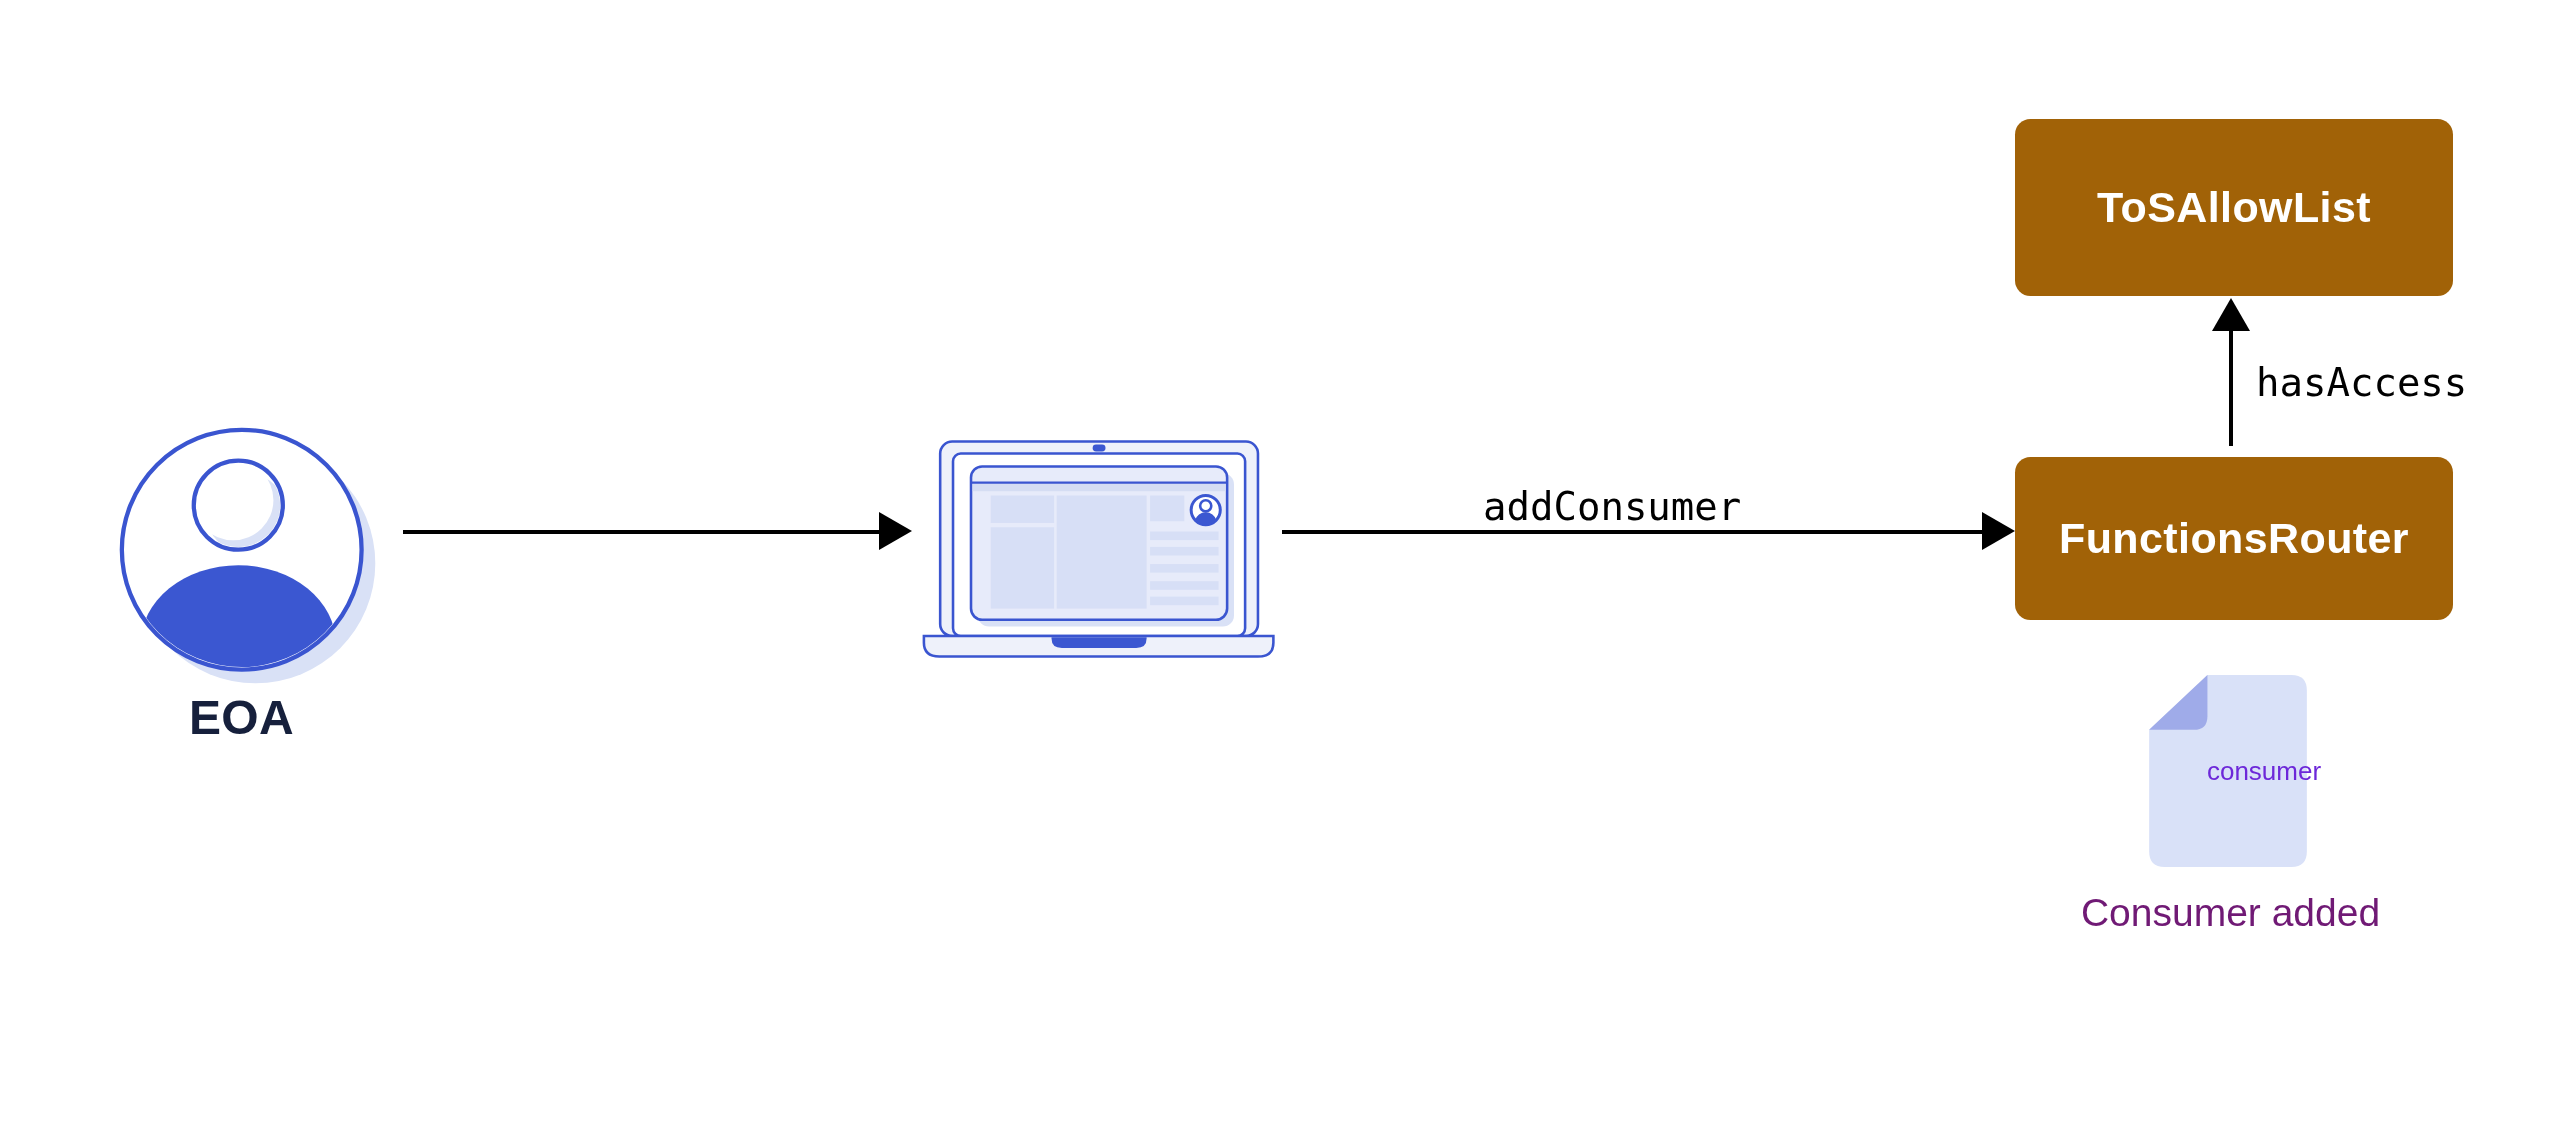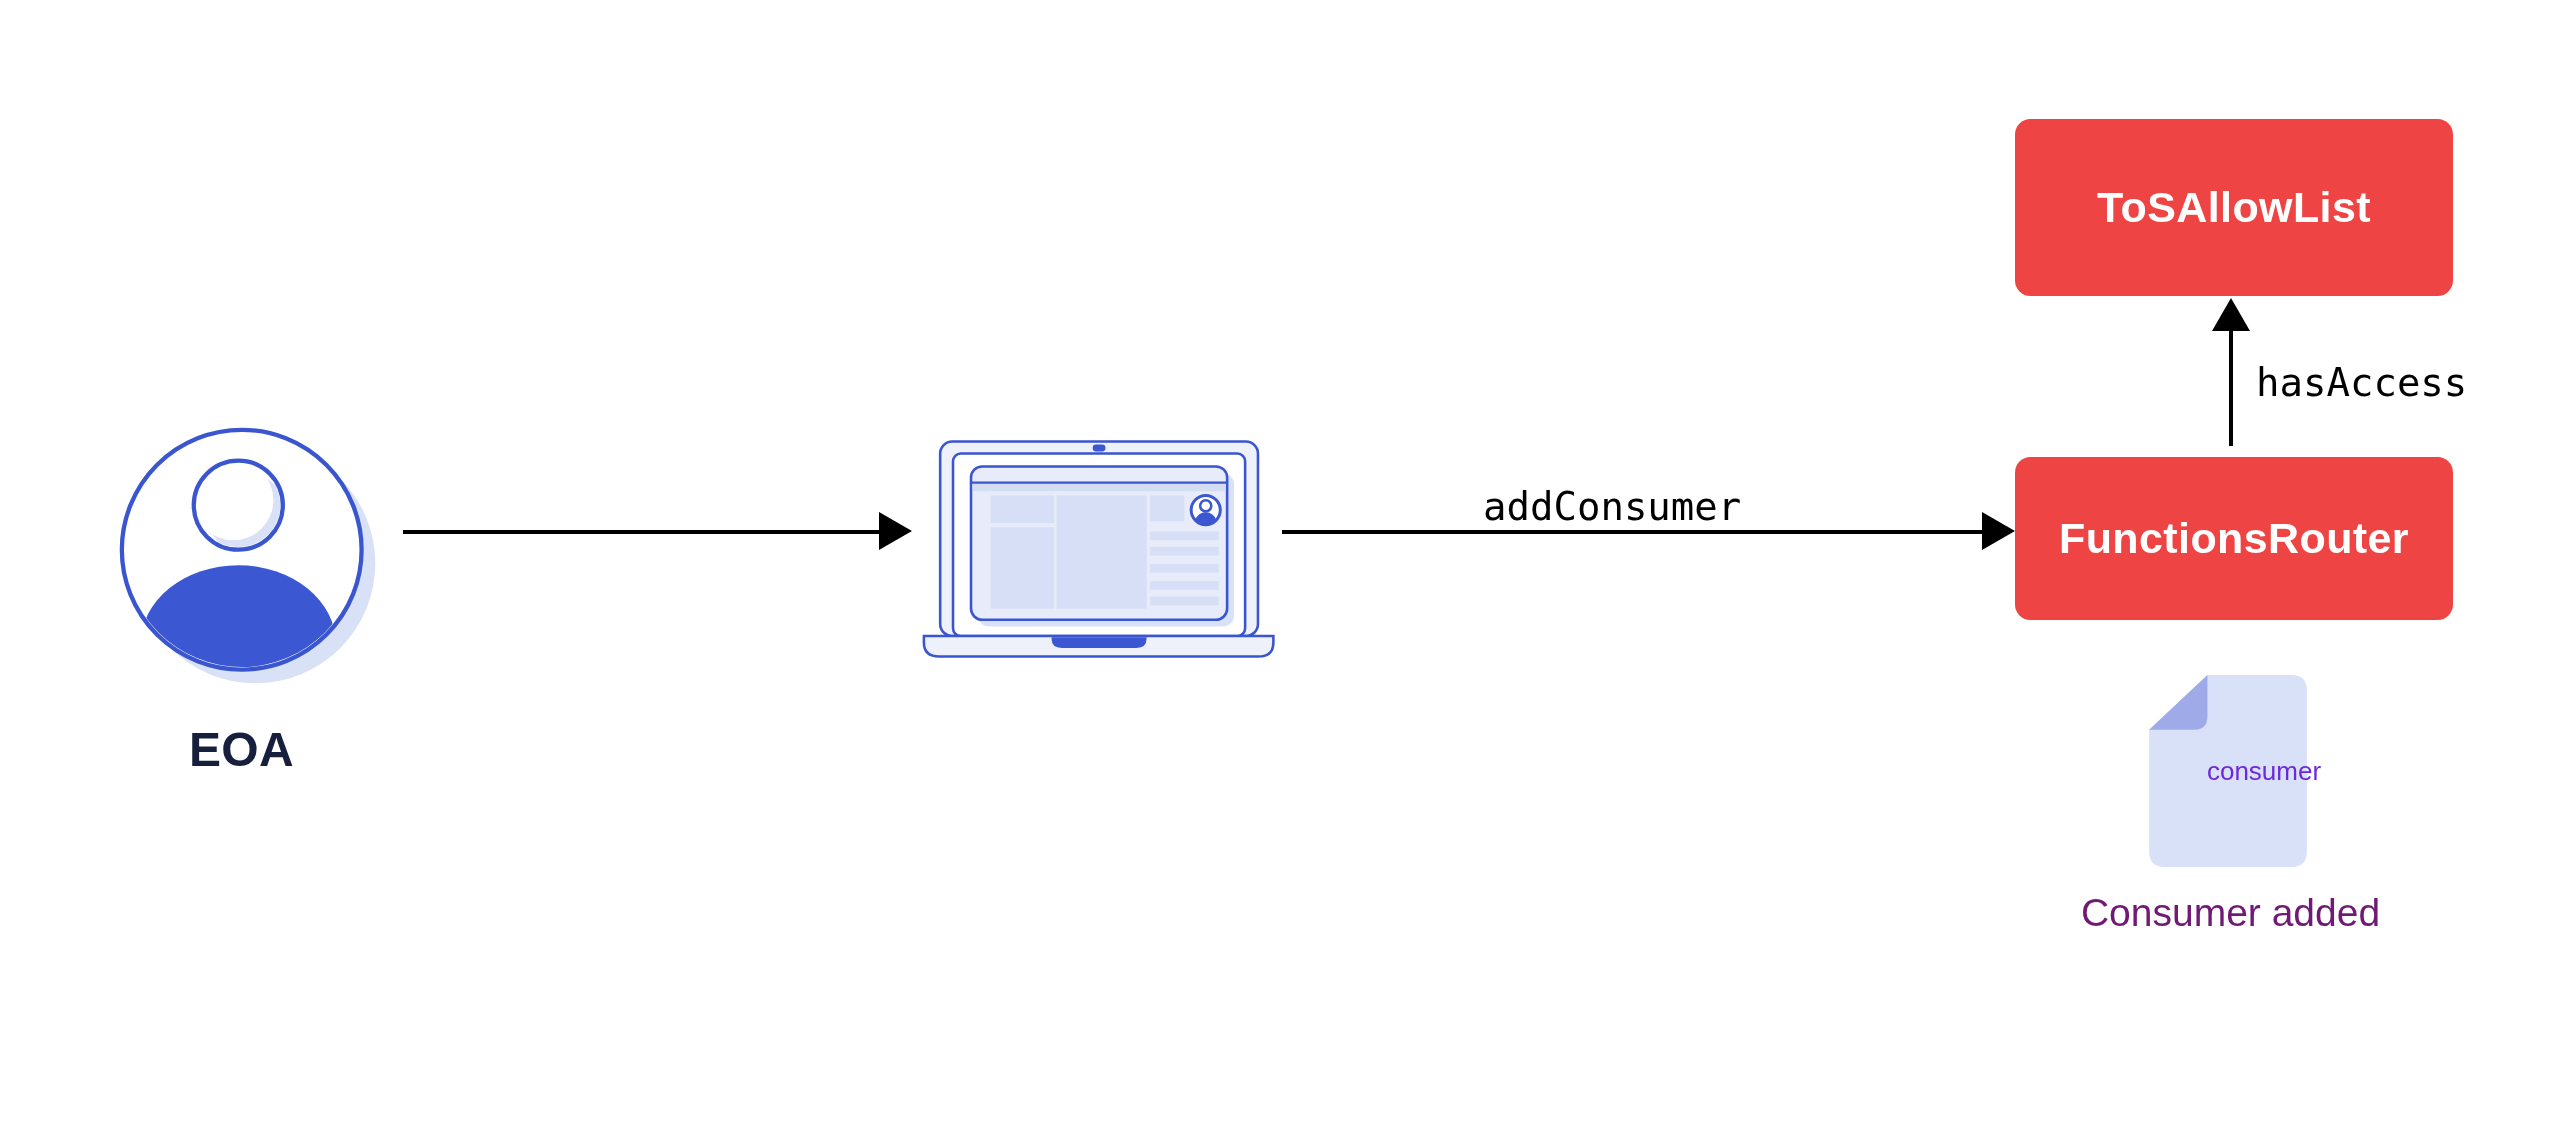--- a/index.html
+++ b/index.html
@@ -5,26 +5,26 @@
   html,body { margin:0; padding:0; background:#ffffff; }
   .canvas {
     position:relative; width:2576px; height:1140px; background:#ffffff;
     font-family:"Liberation Sans", sans-serif; overflow:hidden;
   }
   .abs { position:absolute; }
 
   
   .node-label {
     position:absolute; text-align:center; font-weight:bold;
-    font-size:48px; color:#16203c; letter-spacing:0.4px;margin-top:32px;
+    font-size:48px; color:#16203c; letter-spacing:0.4px;
   }
 
   
   .contract-box {
-    position:absolute; background:#ef4444; border-radius:15.4px;
+    position:absolute; background:#a16207; border-radius:15.4px;
     display:flex; align-items:center; justify-content:center;
     color:#ffffff; font-weight:bold; font-size:43px; letter-spacing:0.4px;
   }
 
   
   .hline { position:absolute; height:4.3px; background:#000; }
   .vline { position:absolute; width:4.3px;  background:#000; }
   .head-right { position:absolute; width:0; height:0;
     border-top:19.7px solid transparent; border-bottom:19.7px solid transparent;
     border-left:33px solid #000; }

